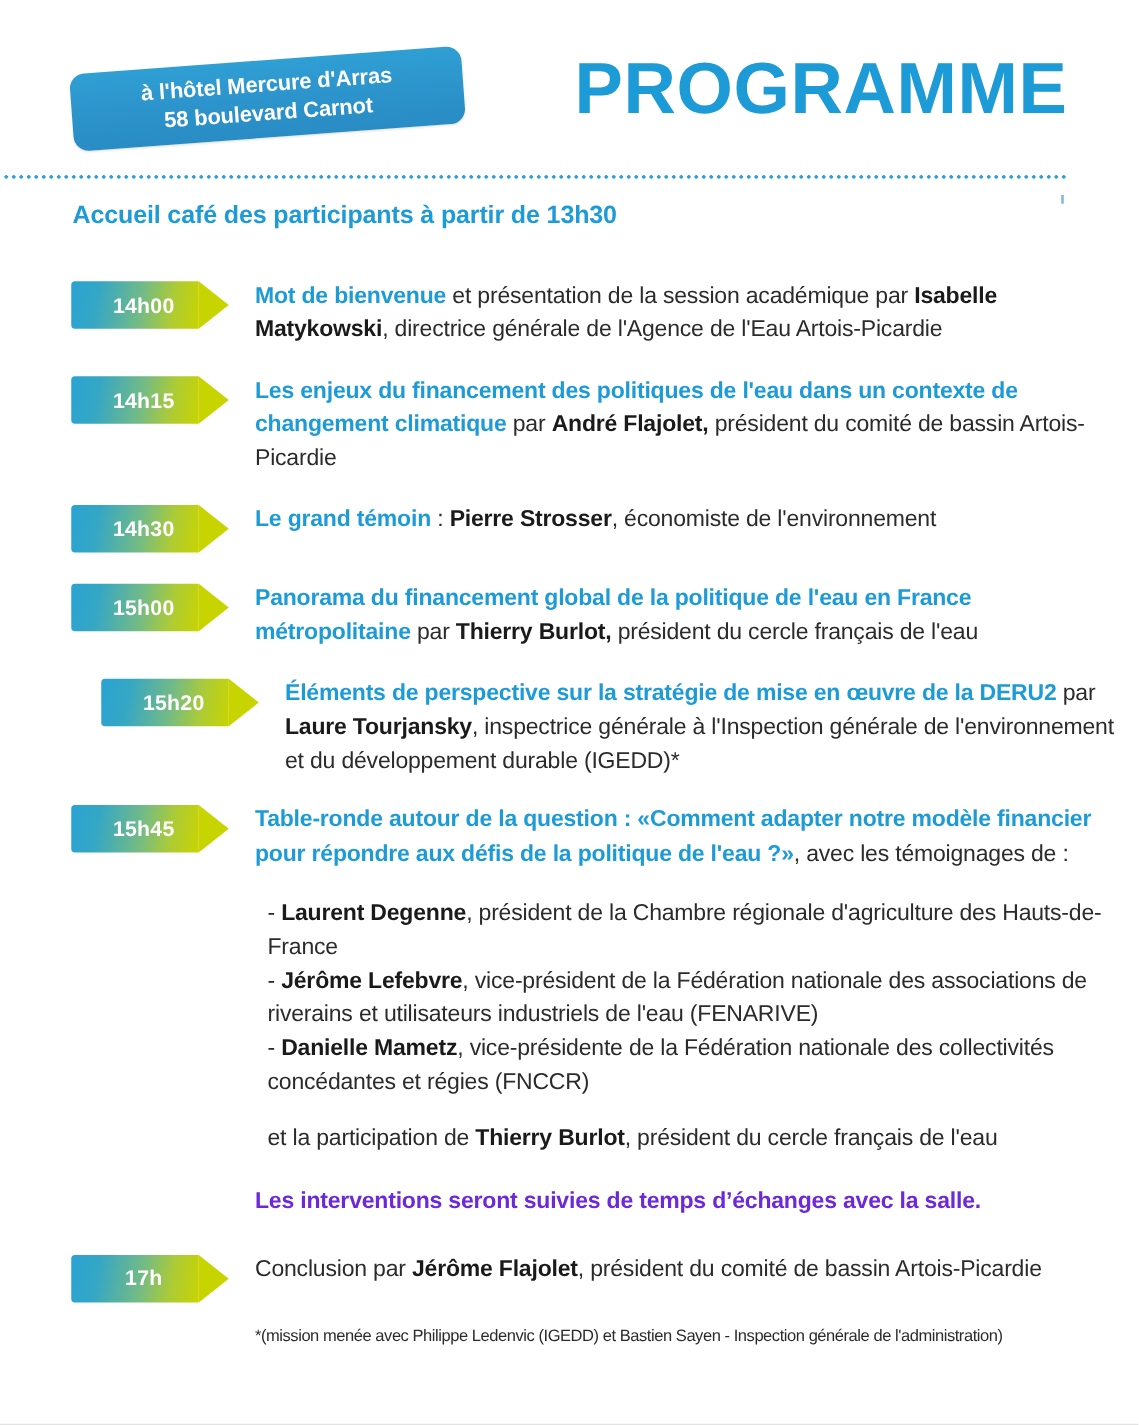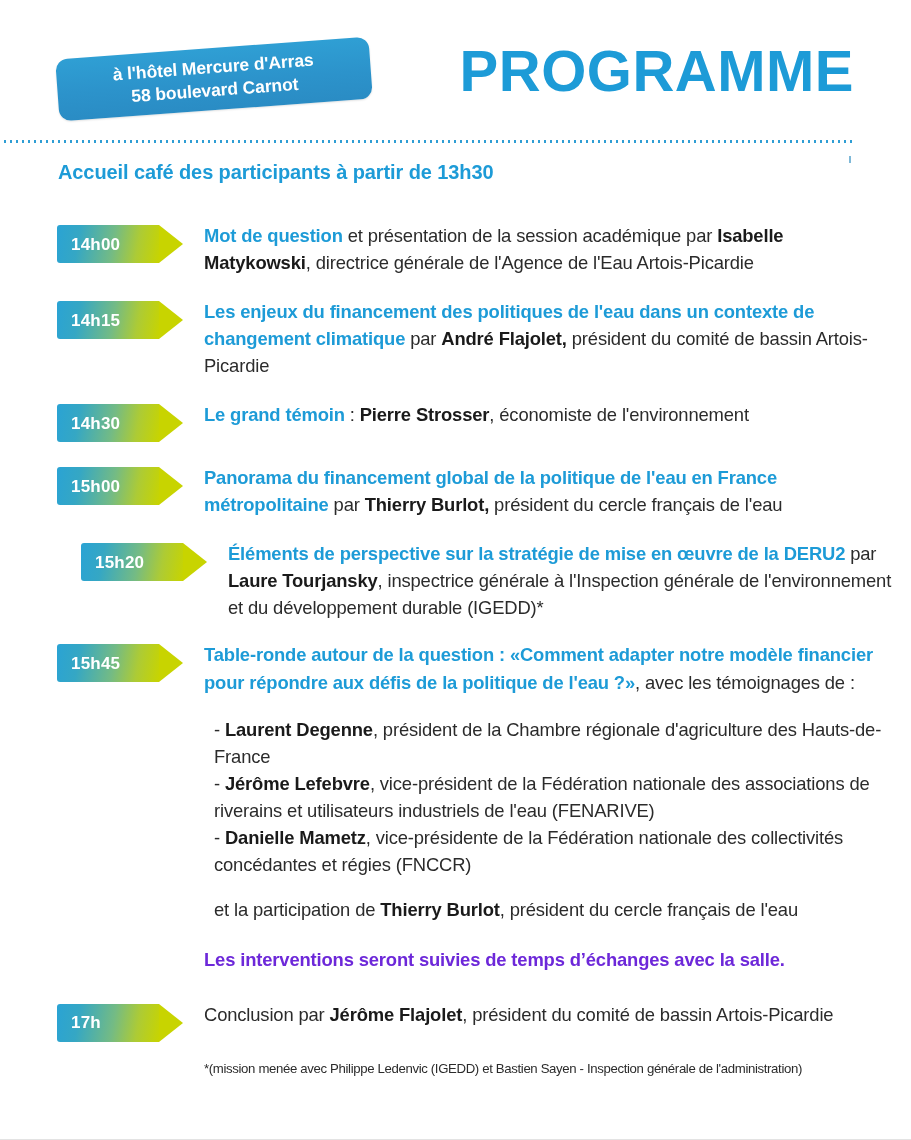--- a/index.html
+++ b/index.html
@@ -119,21 +119,21 @@
   .pill {
     position: relative;
     flex: 0 0 auto;
     width: 102px;
     height: 38px;
     margin-left: 57px;
     margin-top: 3px;
     background: linear-gradient(100deg, #2aa3d4 0%, #35a7c4 22%, #74bb84 55%, #adcb35 78%, #c8d400 100%);
     display: flex;
     align-items: center;
-    justify-content: flex-start;
+    justify-content: center;
     box-sizing: border-box;
     padding-left: 14px;
     border-radius: 3px 0 0 3px;
   }
   .pill::after {
     content: "";
     position: absolute;
     left: 100%;
     top: 0;
     width: 0;
@@ -231,21 +231,21 @@
   </div>
 
   <div class="accueil">Accueil café des participants à partir de 13h30</div>
 
   <div class="program">
       <div class="row">
         <div class="pill">
           <span class="pill-label">14h00</span>
         </div>
         <div class="row-body">
-          <div class="entry-text"><span class="hl">Mot de question</span><span> et présentation de la session académique par </span><span class="nm">Isabelle Matykowski</span><span>, directrice générale de l'Agence de l'Eau Artois-Picardie</span></div>
+          <div class="entry-text"><span class="hl">Mot de bienvenue</span><span> et présentation de la session académique par </span><span class="nm">Isabelle Matykowski</span><span>, directrice générale de l'Agence de l'Eau Artois-Picardie</span></div>
         </div>
       </div>
       <div class="row" style="margin-top: 22px;">
         <div class="pill">
           <span class="pill-label">14h15</span>
         </div>
         <div class="row-body">
           <div class="entry-text"><span class="hl">Les enjeux du financement des politiques de l'eau dans un contexte de changement climatique</span><span> par </span><span class="nm">André Flajolet,</span><span> président du comité de bassin Artois-Picardie</span></div>
         </div>
       </div>

